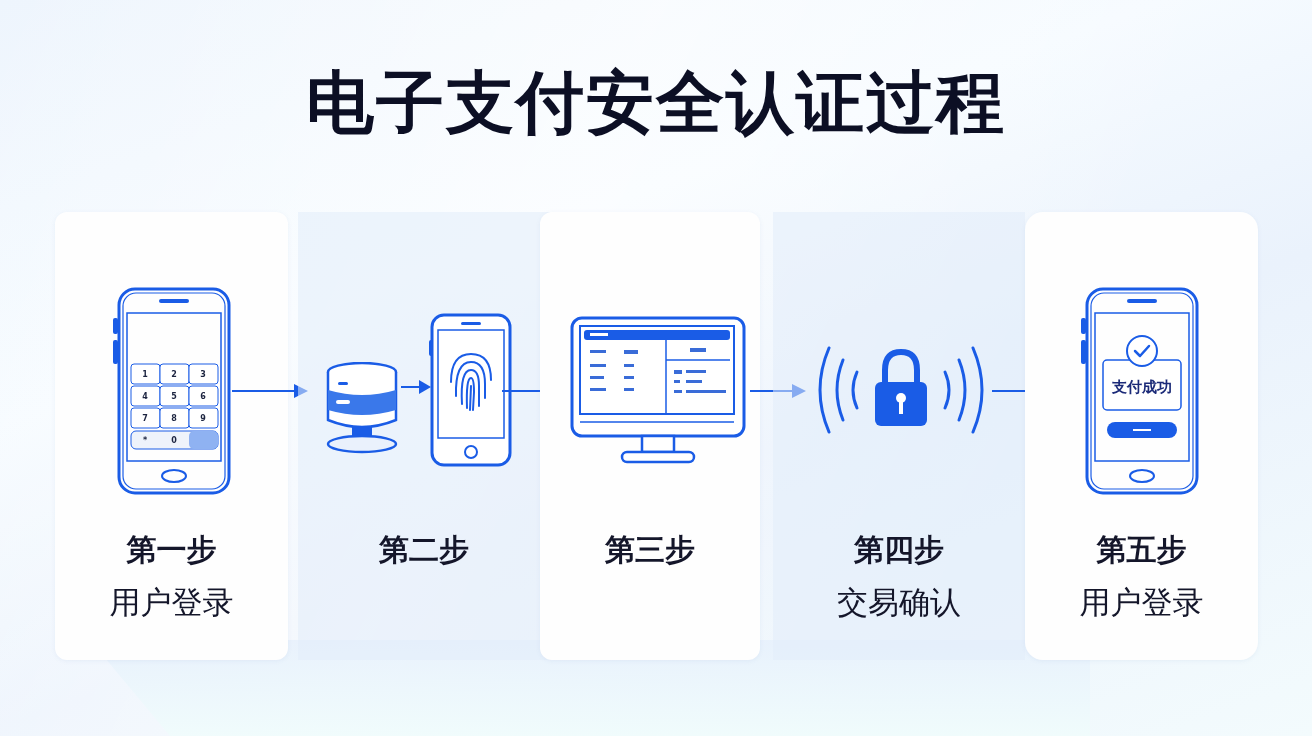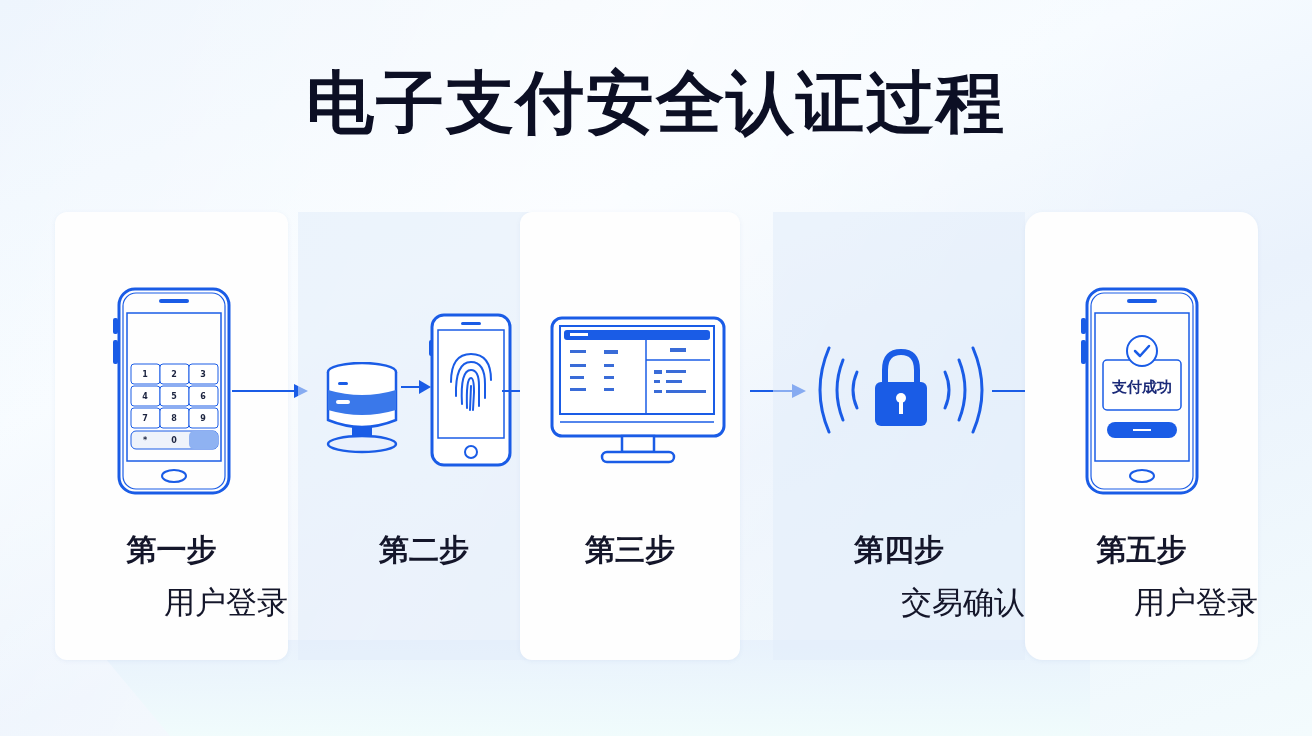--- a/index.html
+++ b/index.html
@@ -31,21 +31,21 @@
     box-shadow: 0 1px 4px rgba(120,150,200,0.10);
   }
   .col.band {
     background: rgba(225,236,250,0.55);
   }
   .step-no {
     position: absolute; left: 0; width: 100%; top: 318px; text-align: center;
     font-size: 30px; font-weight: 900; color: #14162a;
   }
   .step-name {
-    position: absolute; left: 0; width: 100%; top: 370px; text-align: right;
+    position: absolute; left: 0; width: 100%; top: 370px; text-align: center;
     font-size: 31px; font-weight: 400; color: #14162a;
   }
   .icon { position: absolute; }
   .arrow { position: absolute; height: 14px; }
   .arrow svg { display: block; }
 </style>
 </head>
 <body>
 
 <div class="bg-shape1"></div>
@@ -131,21 +131,21 @@
   <div class="step-no">第二步</div>
 </div>
 
 <div class="arrow" style="left:502px; top:384px;">
   <svg width="62" height="14" viewBox="0 0 62 14">
       <line x1="0" y1="7" x2="50" y2="7" stroke="#1a5ce6" stroke-width="2"></line>
       <polygon points="48,0 62,7 48,14" fill="#1a5ce6"></polygon>
     </svg>
 </div>
 
-<div class="col card" style="left:520px; width:220px;">
+<div class="col card" style="left:540px; width:220px;">
   <svg class="icon" style="left:30px; top:104px;" width="176" height="150" viewBox="0 0 176 150">
     <rect x="2" y="2" width="172" height="118" rx="10" fill="#fff" stroke="#1a5ce6" stroke-width="3"></rect>
     <rect x="10" y="10" width="154" height="88" fill="none" stroke="#1a5ce6" stroke-width="2"></rect>
     <rect x="14" y="14" width="146" height="10" rx="3" fill="#1a5ce6"></rect>
     <rect x="20" y="17" width="18" height="3" fill="#fff"></rect>
     <line x1="96" y1="24" x2="96" y2="98" stroke="#1a5ce6" stroke-width="1.5"></line>
     <line x1="96" y1="44" x2="160" y2="44" stroke="#1a5ce6" stroke-width="1.5"></line>
     <g fill="#3a6cd8">
       <rect x="20" y="34" width="16" height="3"></rect>
         <rect x="54" y="34" width="14" height="4"></rect>

